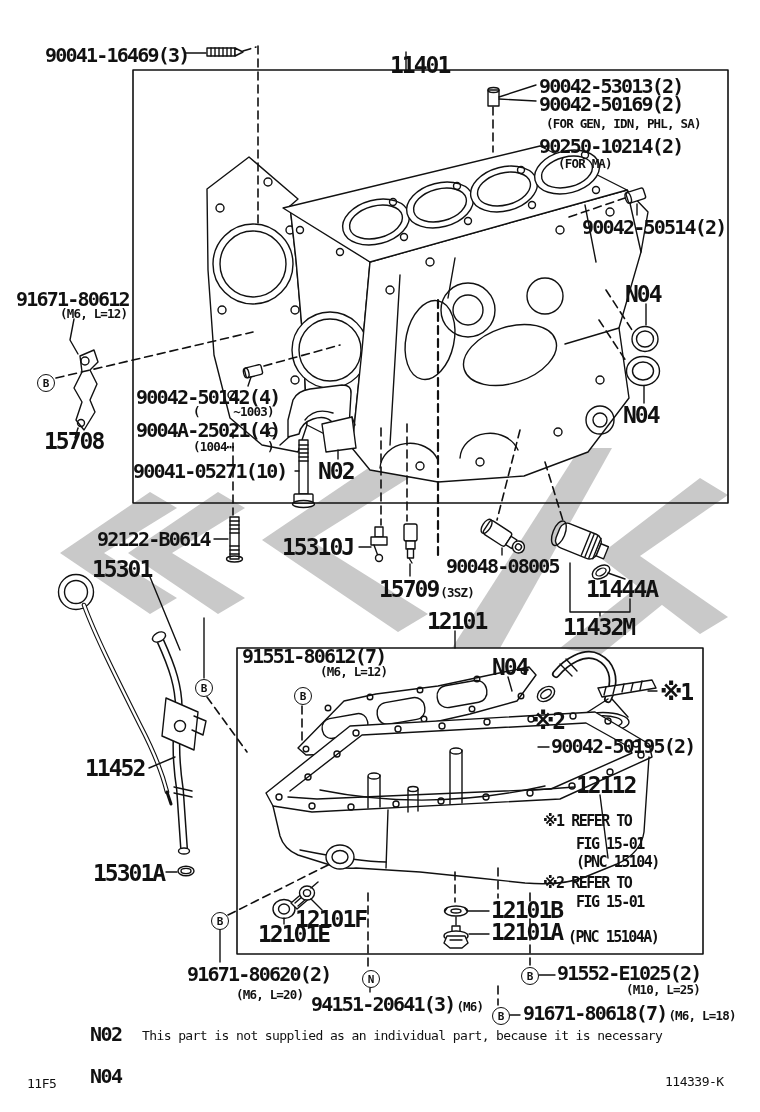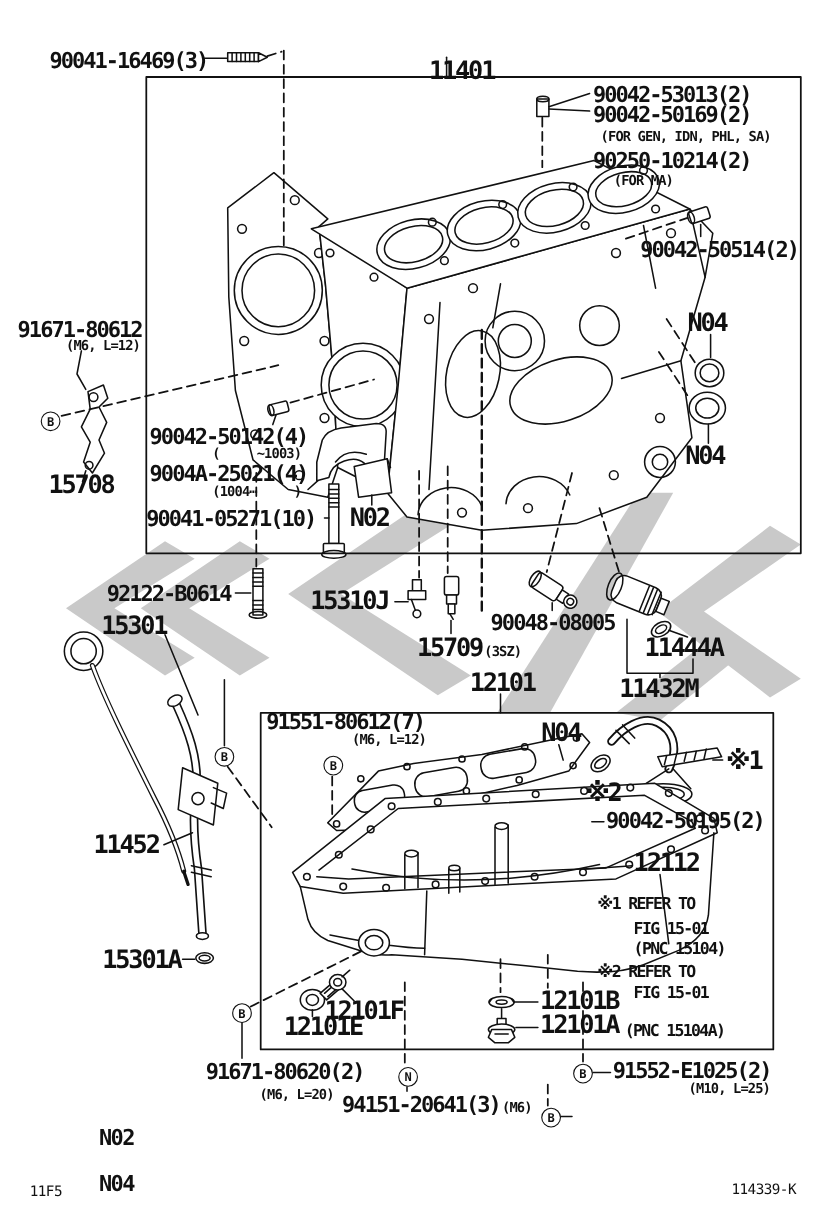--- a/index.html
+++ b/index.html
@@ -427,33 +427,35 @@
       <div class="callout ref" style="left: 576px; top: 855px;">(PNC 15104)</div>
       <div class="callout ref" style="left: 543px; top: 876px;">※2 REFER TO</div>
       <div class="callout ref" style="left: 576px; top: 895px;">FIG 15-01</div>
       <div class="callout ref" style="left: 568px; top: 930px;">(PNC 15104A)</div>
       <div class="callout xl" style="left: 295px; top: 908px;">12101F</div>
       <div class="callout xl" style="left: 258px; top: 923px;">12101E</div>
       <div class="callout xl" style="left: 491px; top: 899px;">12101B</div>
       <div class="callout xl" style="left: 491px; top: 921px;">12101A</div>
       <div class="callout m" style="left: 557px; top: 963px; text-align: right;">91552-E1025(2)</div>
       <div class="callout s" style="left: 626px; top: 984px;">(M10, L=25)</div>
+      <div class="callout m" style="left: 523px; top: 1003px;">91671-80618(7)<span class="sub">(M6, L=18)</span></div>
       <div class="callout m" style="left: 161px; top: 964px; margin-left: 26px;">91671-80620(2)</div>
       <div class="callout s" style="left: 236px; top: 989px;">(M6, L=20)</div>
       <div class="callout m" style="left: 311px; top: 994px;">94151-20641(3)<span class="sub">(M6)</span></div>
     </div>
   <div id="markers">
       <div class="marker" style="left: 37px; top: 374px;">B</div>
       <div class="marker" style="left: 195px; top: 679px;">B</div>
       <div class="marker" style="left: 294px; top: 687px;">B</div>
       <div class="marker" style="left: 211px; top: 912px;">B</div>
       <div class="marker" style="left: 521px; top: 967px;">B</div>
       <div class="marker" style="left: 492px; top: 1007px;">B</div>
       <div class="marker" style="left: 362px; top: 970px;">N</div>
     </div>
 
   <div id="notes">
     <div class="note-code" style="left:90px;top:1024px">N02</div>
+    <div class="note-text" style="left:142px;top:1029px">This part is not supplied as an individual part, because it is necessary</div>
     <div class="note-code" style="left:90px;top:1066px">N04</div>
     <div class="footer-text" style="left:27px;top:1077px">11F5</div>
     <div class="footer-text" style="left:665px;top:1075px">114339-K</div>
   </div>
 </div>
 
 </body></html>

